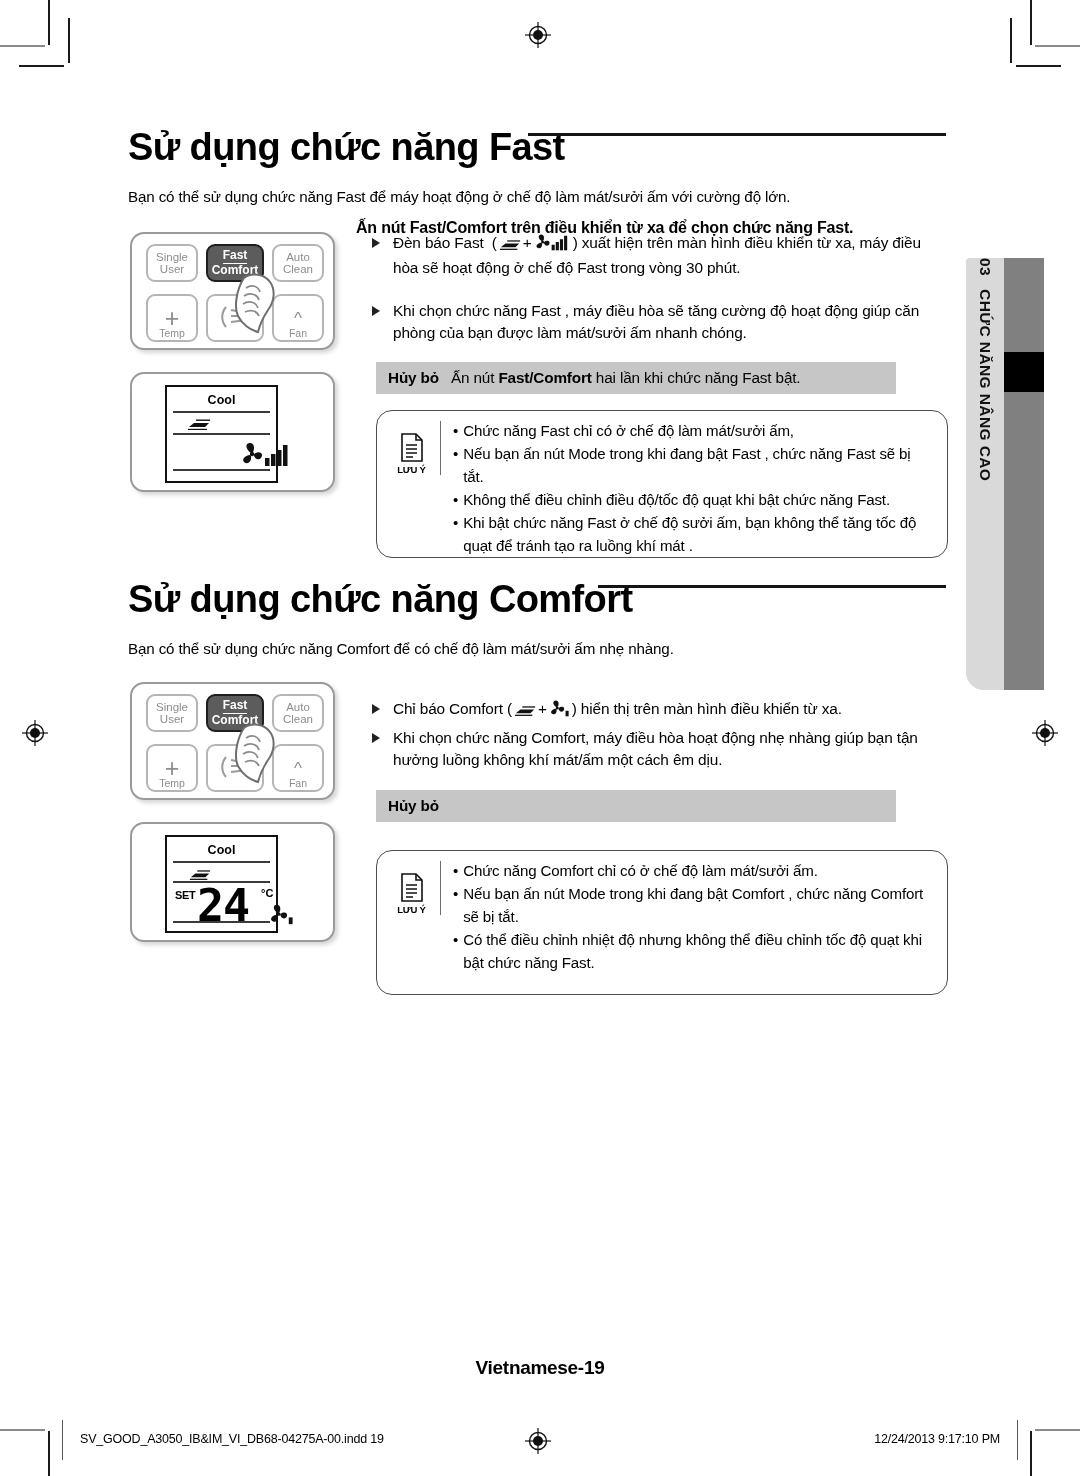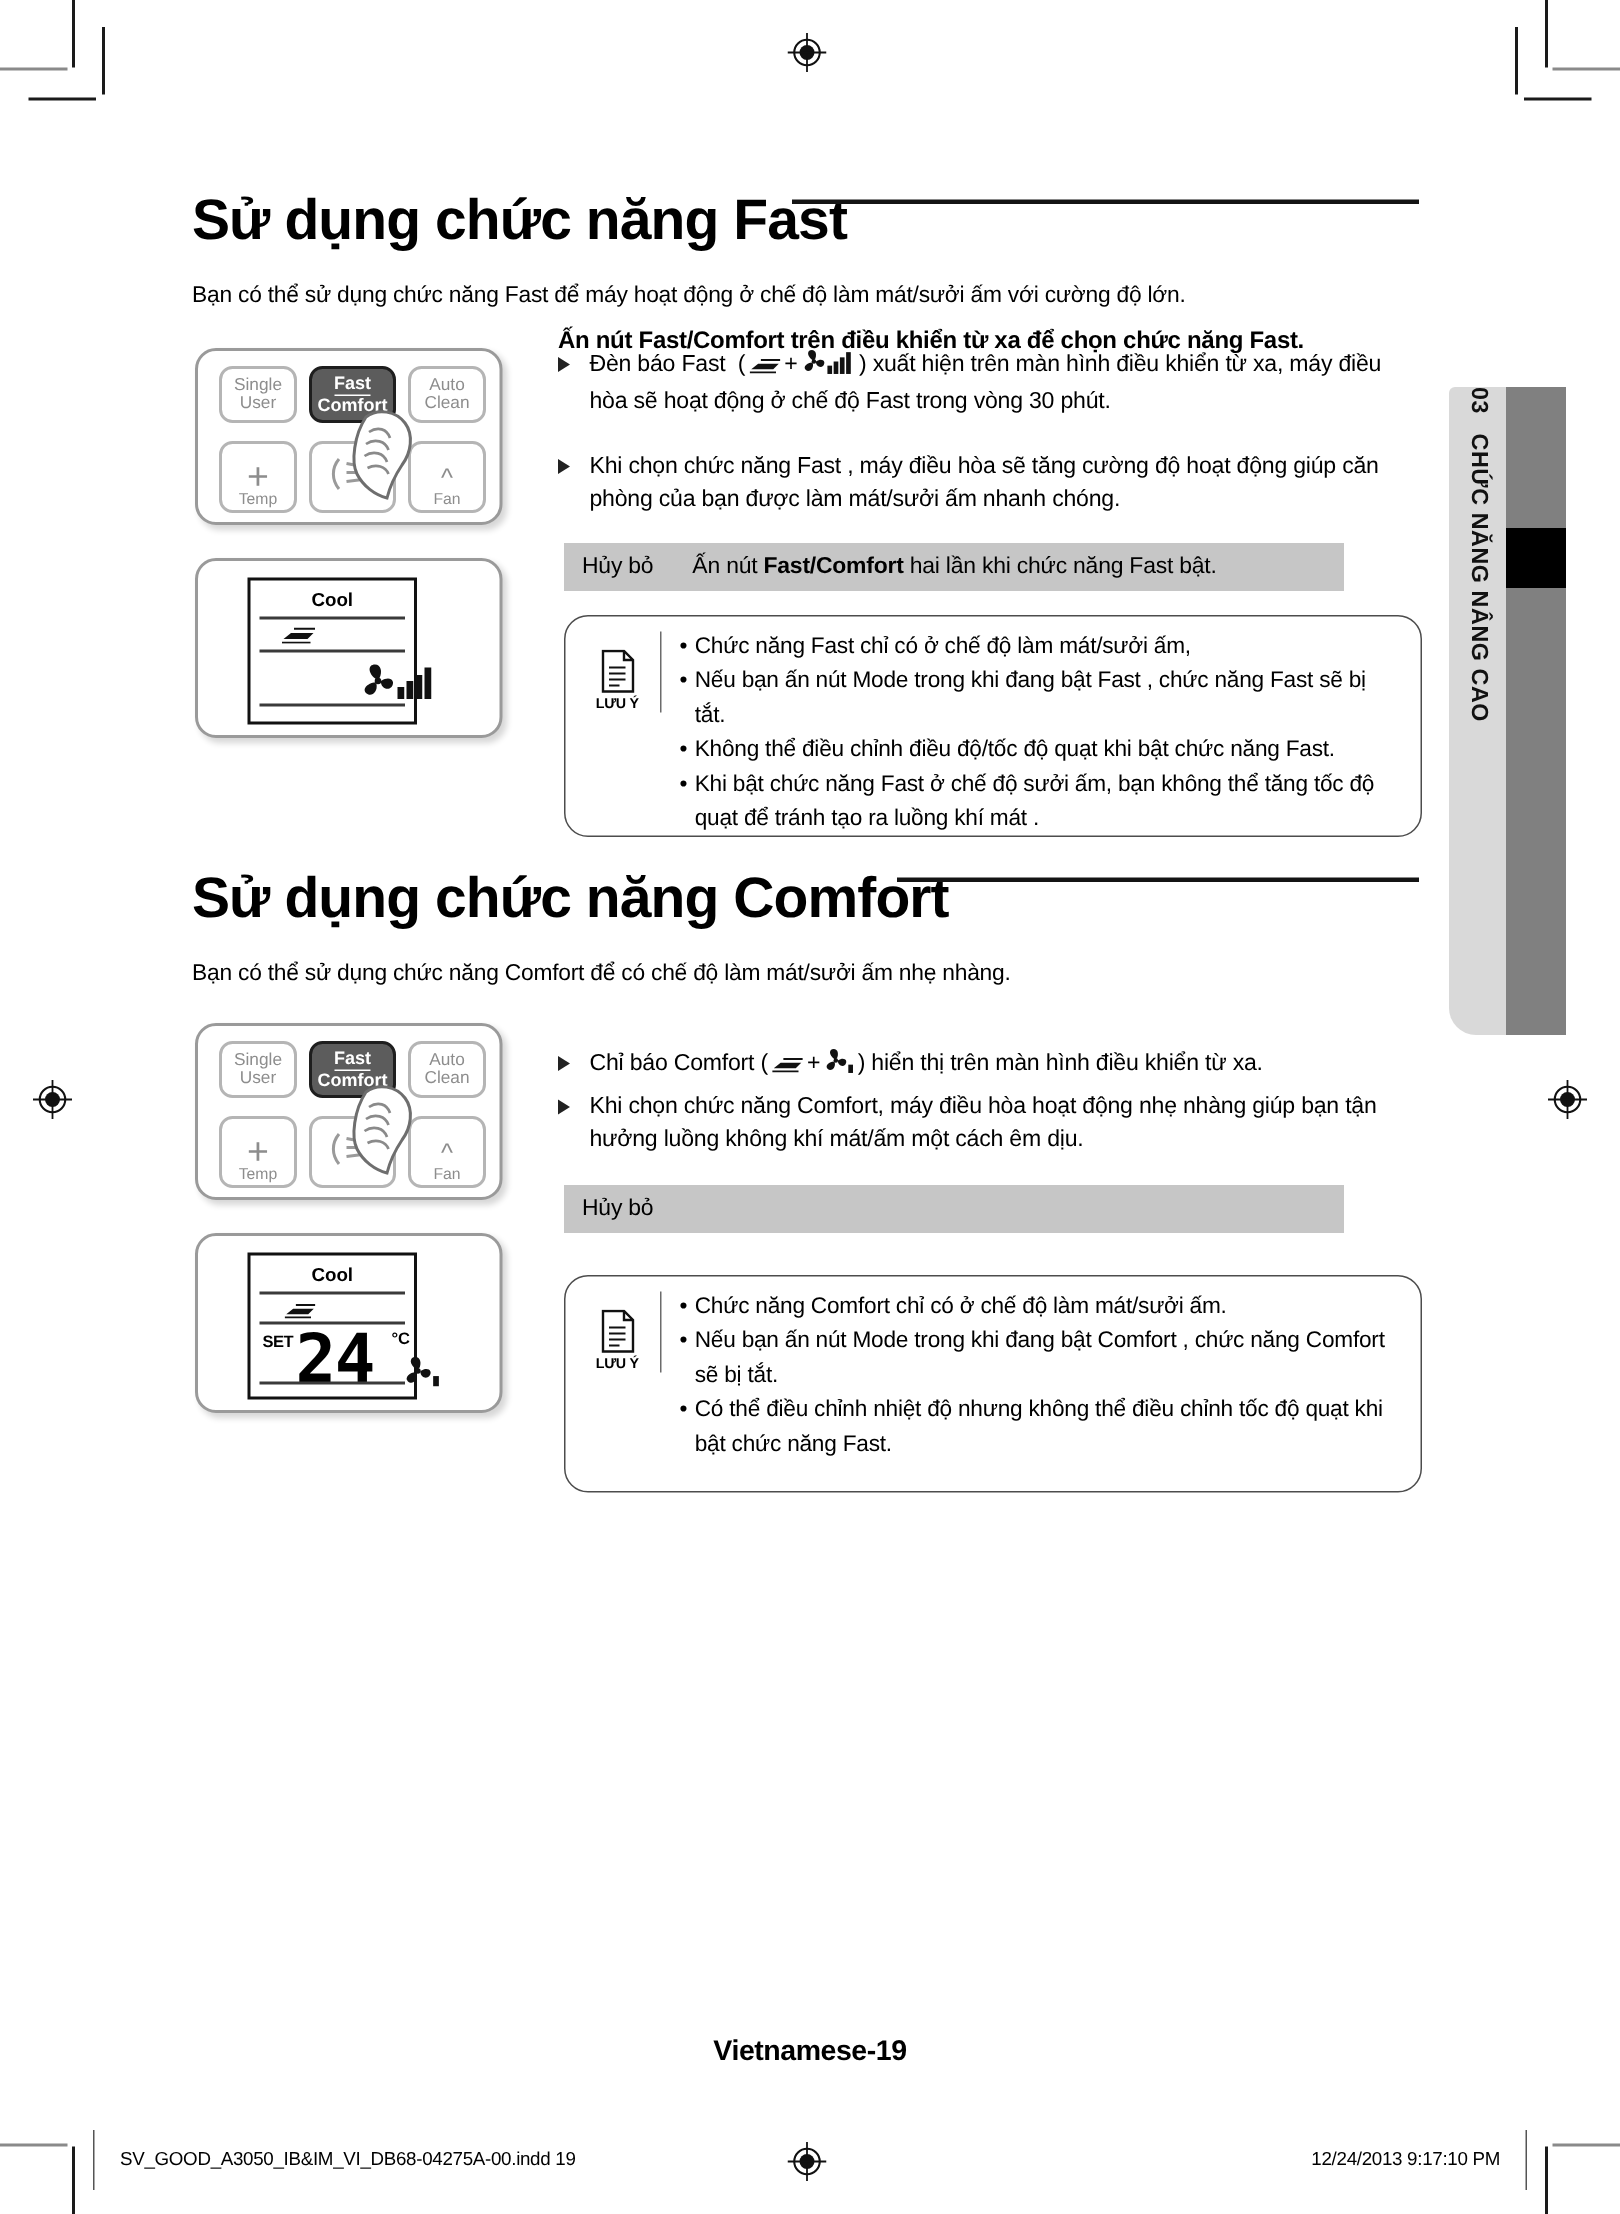--- a/index.html
+++ b/index.html
@@ -83,21 +83,21 @@
   .bullet-text { display: block; }
 
   
   .cancel-bar {
     position: absolute;
     background: #c6c6c6;
     display: flex; align-items: center;
     font-size: 15.3px; letter-spacing: -0.15px;
     padding-left: 12px;
   }
-  .cancel-label { font-weight: normal; margin-right: 26px; }
+  .cancel-label { font-weight: bold; margin-right: 12px; }
   .cancel-body b { font-weight: bold; }
 
   
   .note-box {
     position: absolute;
     border: 1.6px solid #4d4d4d;
     border-radius: 16px;
     background: #fff;
     display: flex;
   }
@@ -338,21 +338,21 @@
             <rect x="30" y="13" width="4.5" height="12"></rect>
             <rect x="36" y="9" width="4.5" height="16"></rect>
             <rect x="42" y="4" width="4.5" height="21"></rect>
           </g>
         </svg>
       </div>
       <div class="lcd-rule" style="top:82px;"></div>
     </div>
   </div>
 
-  <div class="lead" style="left:372px; top:219px;">Ấn nút Fast/Comfort  trên điều khiển từ xa để chọn chức năng Fast.</div>
+  <div class="lead" style="left:356px; top:219px;">Ấn nút Fast/Comfort  trên điều khiển từ xa để chọn chức năng Fast.</div>
 
   <div class="bullet-row" style="left:372px; top:232px; width:576px;">
     <span class="tri"></span>
     <span class="bullet-text">Đèn báo Fast&nbsp; (<span style="display:inline-block; vertical-align:-2px; margin:0 2px;"><svg width="22" height="12" viewBox="0 0 24 13">
             <path d="M2 10 L18 10 L22 6 L7 6 Z" fill="#111"></path>
             <path d="M1 12.3 L20 12.3" stroke="#111" stroke-width="1.4"></path>
             <path d="M9 3.2 L23 3.2" stroke="#111" stroke-width="1.4"></path>
           </svg></span>+<span style="display:inline-block; vertical-align:-3px; margin-left:1px;"><svg width="40" height="18" viewBox="0 0 52 26">
             <g fill="#111">
               <path d="M10 12 C4 8 4 2 9 2 C13 2 14 7 12 11 Z"></path>

